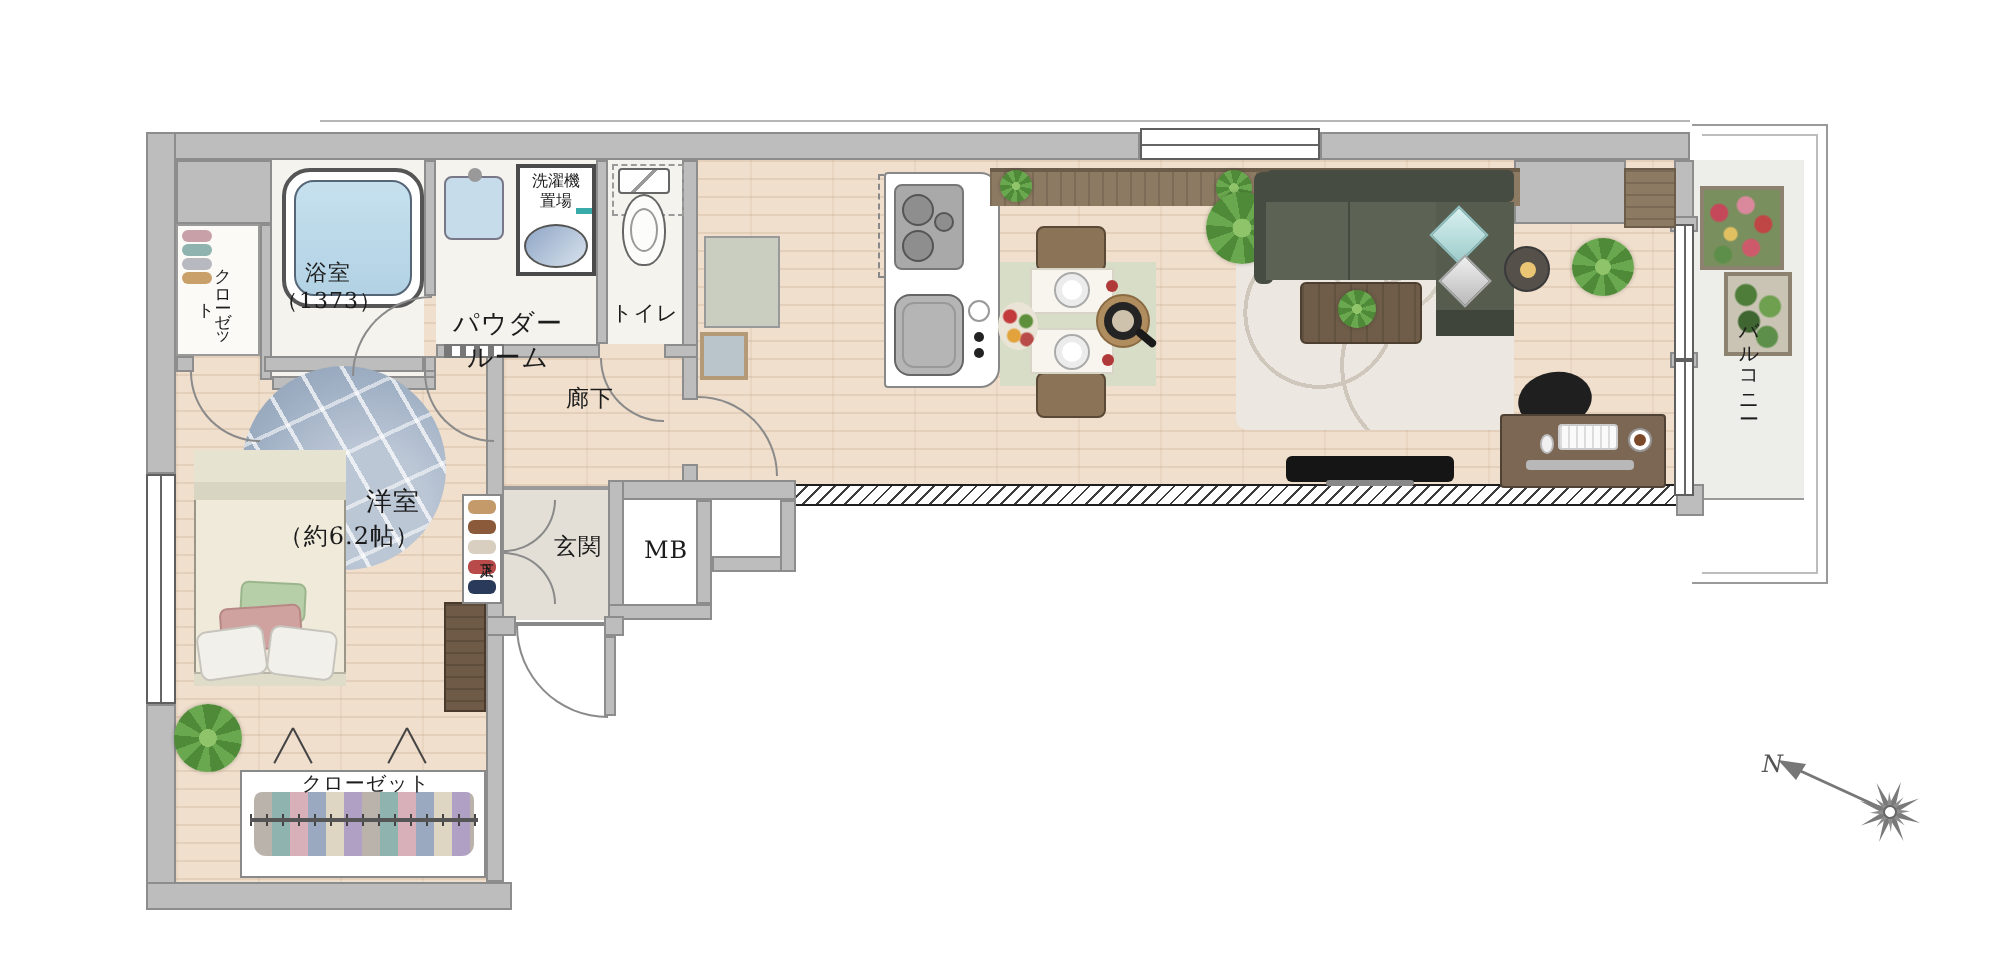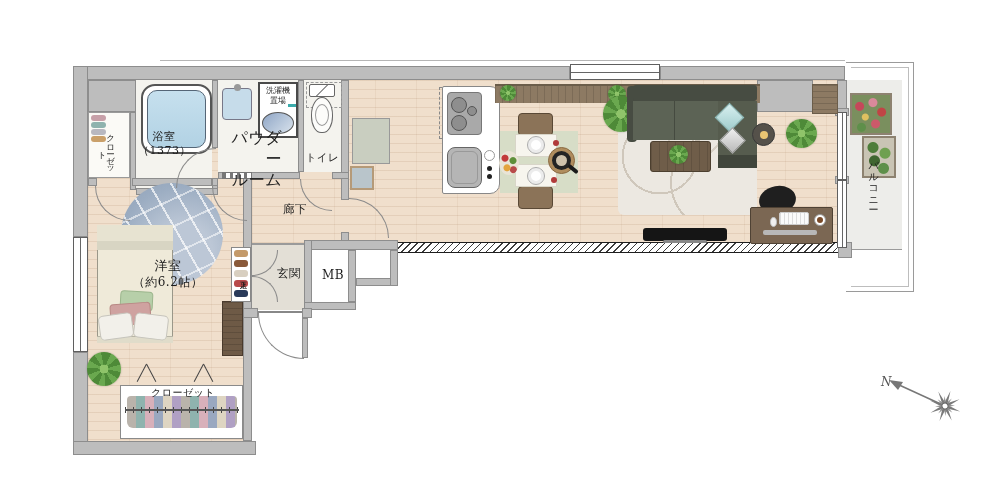--- a/index.html
+++ b/index.html
@@ -227,31 +227,31 @@
   <div class="a arc arc-tr" style="left:349px;top:198px;width:40px;height:40px;"></div>
   <div class="a arc arc-bl" style="left:258px;top:313px;width:46px;height:46px;"></div>
   <div class="a arc arc-br" style="left:252px;top:250px;width:26px;height:26px;"></div>
   <div class="a arc arc-tr" style="left:252px;top:276px;width:26px;height:26px;"></div>
 
   <div class="lbl vert" style="left:101px;top:124px;width:14px;height:52px;font-size:8.5px;">クローゼット</div>
   <div class="lbl" style="left:138px;top:130px;width:52px;font-size:11px;">
     <div>浴室</div>
     <div>（1373）</div>
   </div>
-  <div class="lbl" style="left:226px;top:128px;width:56px;font-size:16px;text-align:right;">
+  <div class="lbl" style="left:226px;top:155px;width:56px;font-size:13px;">
     <div>パウダー</div>
     <div>ルーム</div>
   </div>
   <div class="lbl" style="left:259px;top:86px;width:38px;font-size:8px;letter-spacing:0;">
     <div>洗濯機</div>
     <div>置場</div>
   </div>
   <div class="lbl" style="left:304px;top:151px;width:37px;font-size:10.5px;">トイレ</div>
-  <div class="lbl" style="left:278px;top:202px;width:34px;font-size:11.5px;">廊下</div>
-  <div class="lbl" style="left:126px;top:258px;width:84px;font-size:13px;">
+  <div class="lbl" style="left:278px;top:192px;width:34px;font-size:11.5px;">廊下</div>
+  <div class="lbl" style="left:126px;top:244px;width:84px;font-size:13px;text-align:right;">
     <div>洋室</div>
     <div style="font-size:12px;">（約6.2帖）</div>
   </div>
   <div class="lbl" style="left:146px;top:386px;width:74px;font-size:10px;">クローゼット</div>
   <div class="lbl vert" style="left:236px;top:256px;width:10px;height:40px;font-size:7px;letter-spacing:0;">下足入</div>
   <div class="lbl" style="left:272px;top:266px;width:34px;font-size:11.5px;">玄関</div>
   <div class="lbl" style="left:318px;top:268px;width:30px;font-size:12px;">MB</div>
   <div class="lbl vert" style="left:860px;top:146px;width:18px;height:66px;font-size:10px;">バルコニー</div>
 
   <svg class="a" style="left:845px;top:340px;" width="130" height="92" viewBox="0 0 130 92">

